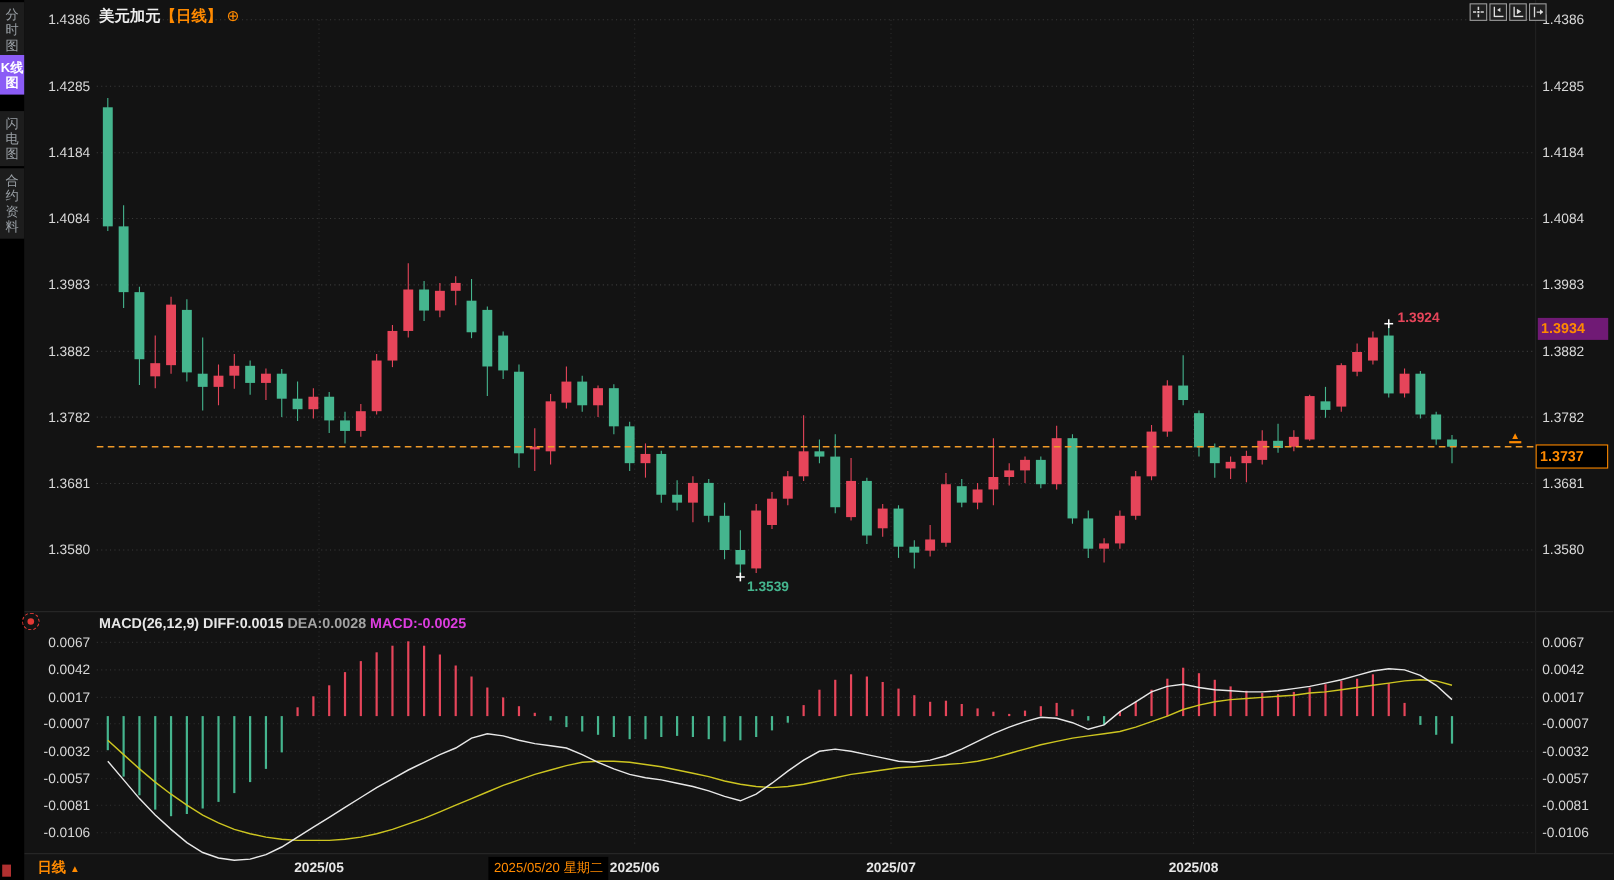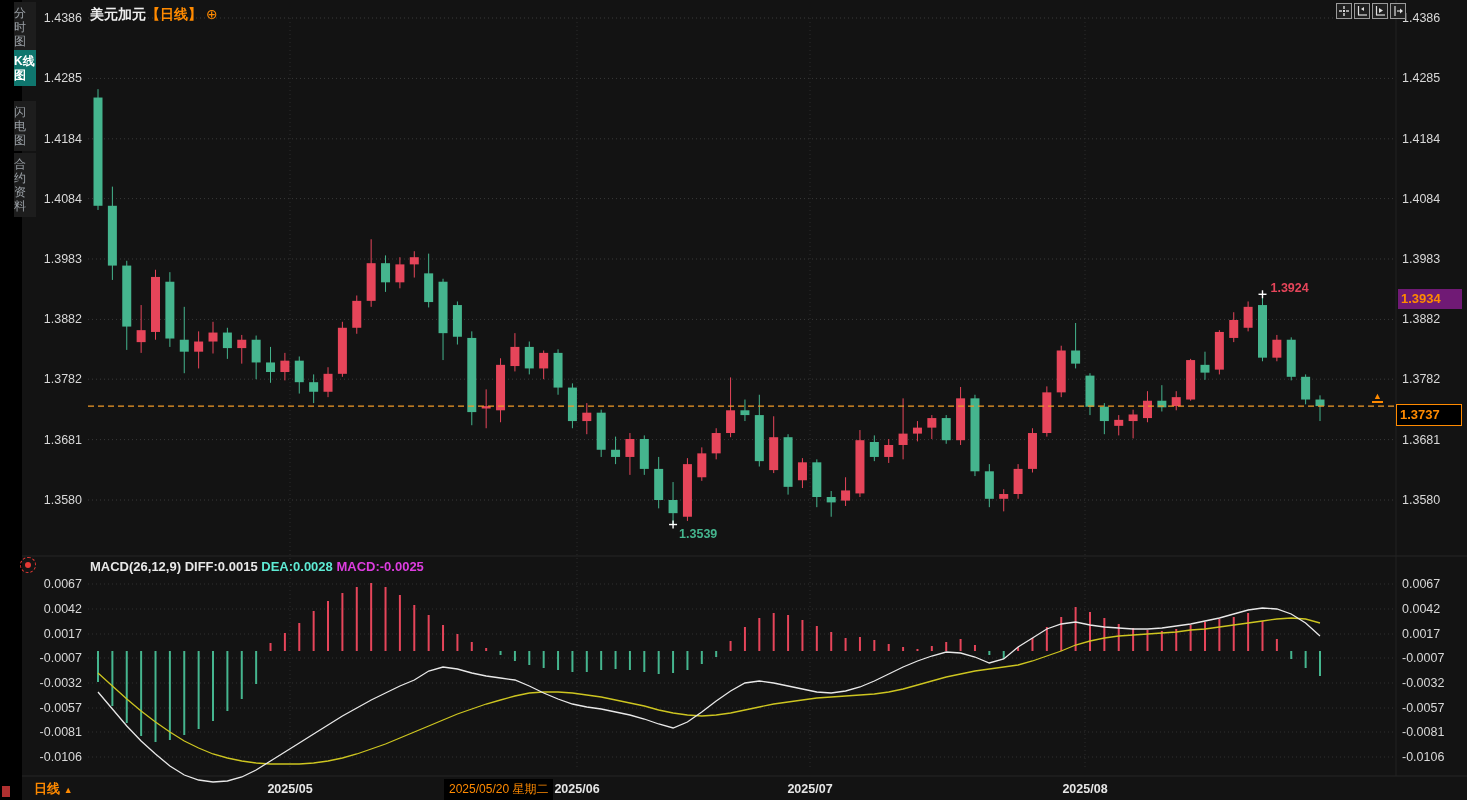--- a/index.html
+++ b/index.html
@@ -1,35 +1,35 @@
 <!DOCTYPE html>
 <html><head>
 <meta charset="utf-8">
 <style>
   html,body{margin:0;padding:0;background:#131313;}
   #app{position:relative;width:1467px;height:800px;background:#131313;overflow:hidden;
        font-family:"Liberation Sans","DejaVu Sans",sans-serif;}
   
   #sidebar{position:absolute;left:0;top:0;width:22px;height:800px;background:#000;z-index:5;}
-  .side-item{position:absolute;left:0;width:22px;text-align:left;font-size:12px;line-height:14px;
-             color:#9aa0a6;background:#1d1d1d;padding:4px 0;word-break:break-all;cursor:pointer;margin-left:14px;}
-  .side-item.active{background:#0f766e;color:#fff;font-weight:bold;}
+  .side-item{position:absolute;left:0;width:22px;text-align:center;font-size:12px;line-height:14px;
+             color:#9aa0a6;background:#1d1d1d;padding:4px 0;word-break:break-all;cursor:pointer;}
+  .side-item.active{background:#8b5cf6;color:#fff;font-weight:bold;}
   
   #hdr{position:absolute;left:90px;top:6px;z-index:6;font-size:14px;font-weight:bold;}
   #hdr .sym{color:#eee;}
   #hdr .tag{color:#ff8a00;}
   #hdr .plus{color:#ff8a00;font-weight:normal;}
   
   #tools{position:absolute;left:1336px;top:3px;z-index:6;display:flex;}
   .tool{width:14px;height:14px;border:1px solid #9a9a9a;background:#1f1f1f;margin-right:2px;
         display:flex;align-items:center;justify-content:center;cursor:pointer;}
   .tool svg{display:block;}
   
   #macdhdr{position:absolute;left:90px;top:559px;z-index:6;font-size:13px;font-weight:bold;}
-  #macdhdr .w{color:#e8e8e8;} #macdhdr .y{color:#5eead4;margin-top:40px;} #macdhdr .m{color:#dd3de0;}
+  #macdhdr .w{color:#e8e8e8;} #macdhdr .y{color:#a3a3a3;margin-top:40px;} #macdhdr .m{color:#dd3de0;}
   
   #sunicon{position:absolute;left:20px;top:557px;width:14px;height:14px;border:1px dashed #e53935;
            border-radius:50%;z-index:6;}
   #sunicon i{position:absolute;left:4px;top:4px;width:6px;height:6px;background:#e53935;border-radius:50%;}
   
   .ptag{position:absolute;z-index:6;font-size:13px;font-weight:bold;color:#ff8a00;line-height:18px;}
   #tag-upper{left:1398px;top:289px;width:58px;background:#701a75;padding:1px 3px;}
   #tag-current{left:1396px;top:404px;width:58px;background:#000000;border:1px solid #ff8a00;padding:1px 3px;}
   #line-arrow{position:absolute;left:1372px;top:391px;z-index:6;color:#ff8a00;font-size:9px;
               border-bottom:2px solid #ff8a00;line-height:10px;padding:0 1px;}

